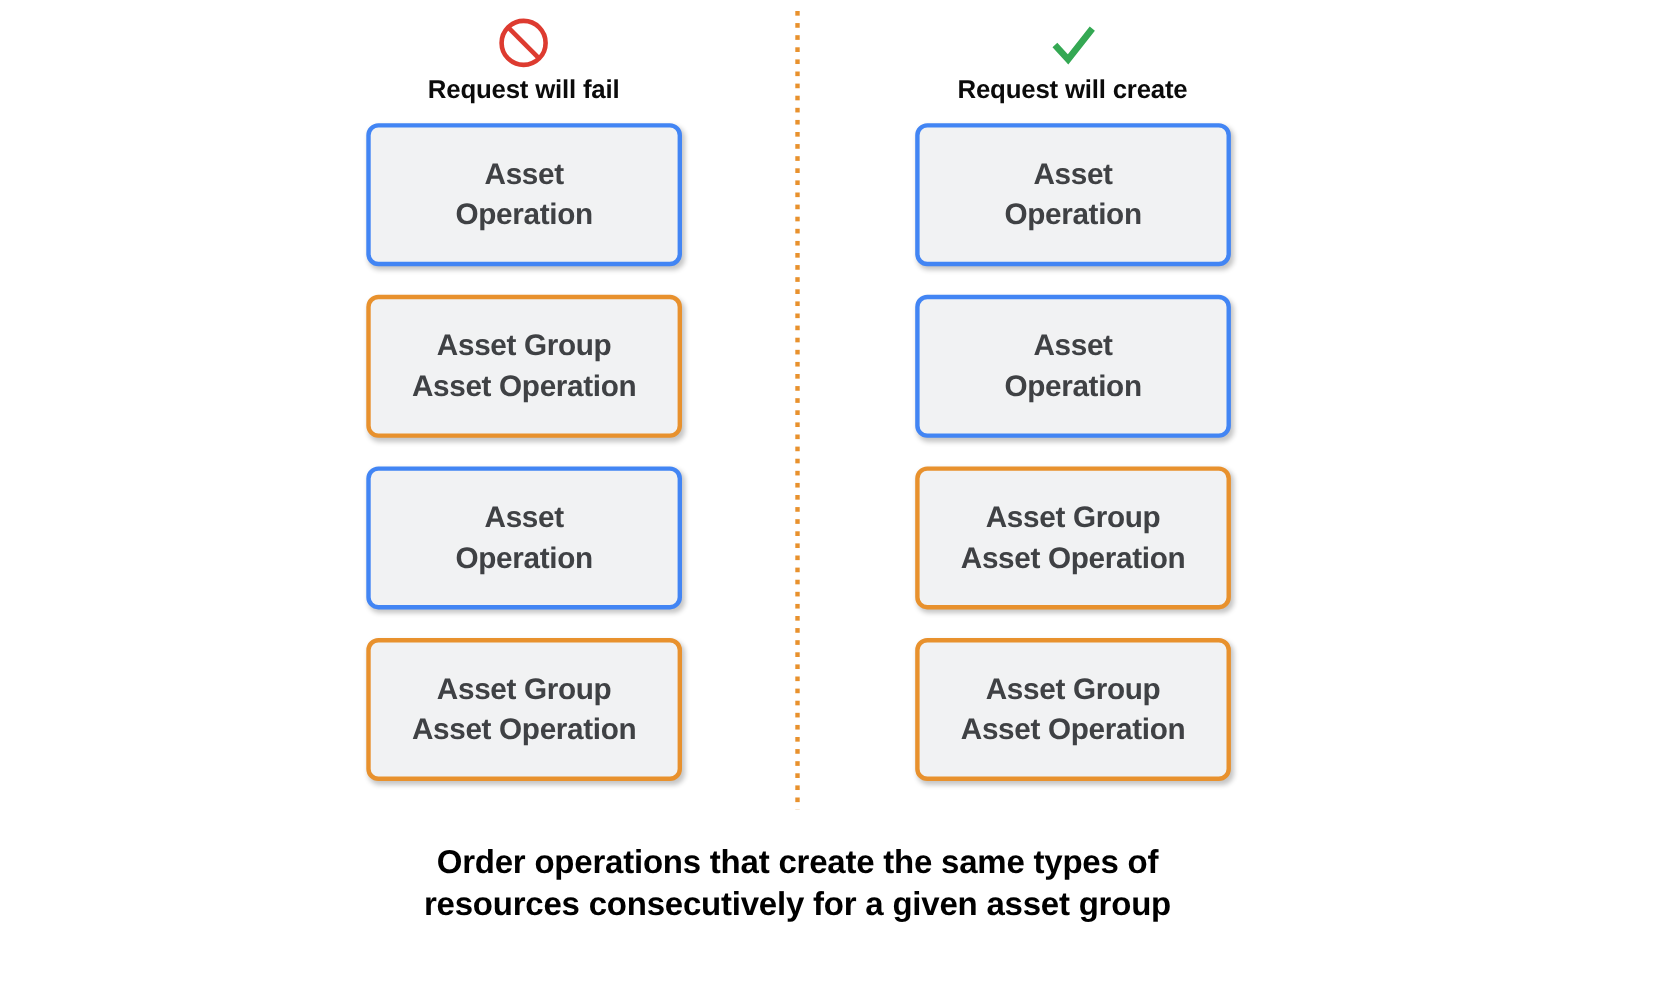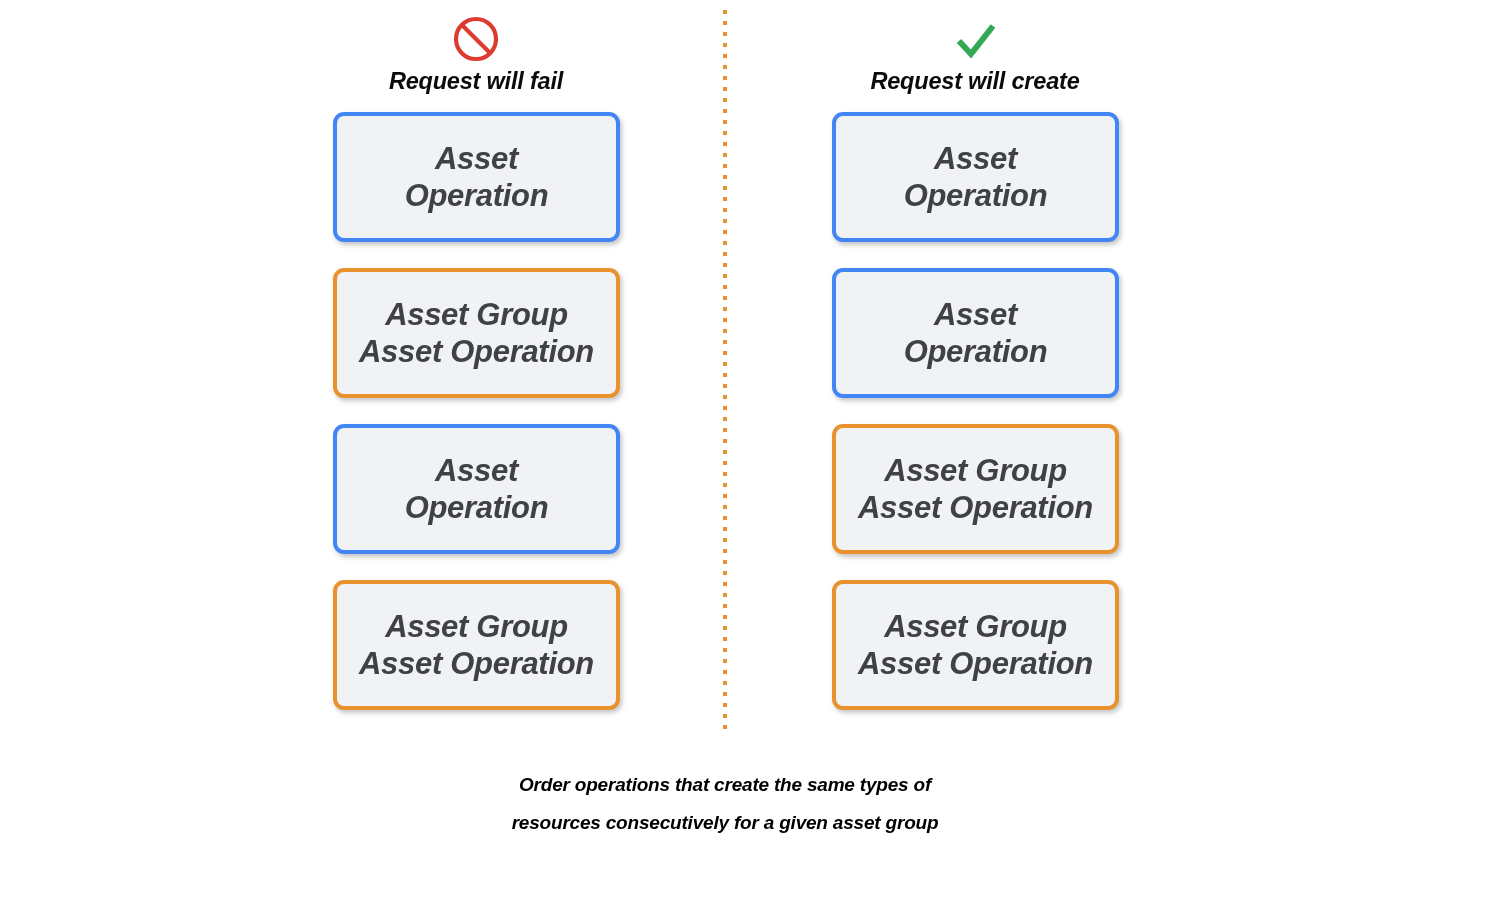--- a/index.html
+++ b/index.html
@@ -12,21 +12,20 @@
     background: #ffffff;
     font-family: "Liberation Sans", sans-serif;
     overflow: hidden;
     position: relative;
   }
 
   #canvas {
     position: relative;
     width: 1505px;
     height: 901px;
-    font-style: italic;
   }
 
   
   .divider {
     position: absolute;
     left: 723px;
     top: 10px;
     width: 4px;
     height: 726px;
     background-image: linear-gradient(
@@ -94,36 +93,36 @@
     align-items: center;
     justify-content: center;
     text-align: center;
   }
   .node-box:last-child { margin-bottom: 0; }
 
   .node-box.blue   { border-color: #4285f4; }
   .node-box.orange { border-color: #e8912d; }
 
   .node-label {
-    font-size: 31px;
+    font-size: 27px;
     font-weight: 700;
     color: #3f4144;
     line-height: 37px;
     letter-spacing: -0.3px;
     white-space: pre-line;
   }
 
   
   .caption {
     position: absolute;
     left: 0;
     top: 766px;
     width: 1450px;
     text-align: center;
-    font-size: 19px;
+    font-size: 30px;
     font-weight: 700;
     color: #000000;
     line-height: 38px;
     letter-spacing: -0.2px;
     white-space: pre-line;
   }
 </style>
 </head>
 <body>
 

